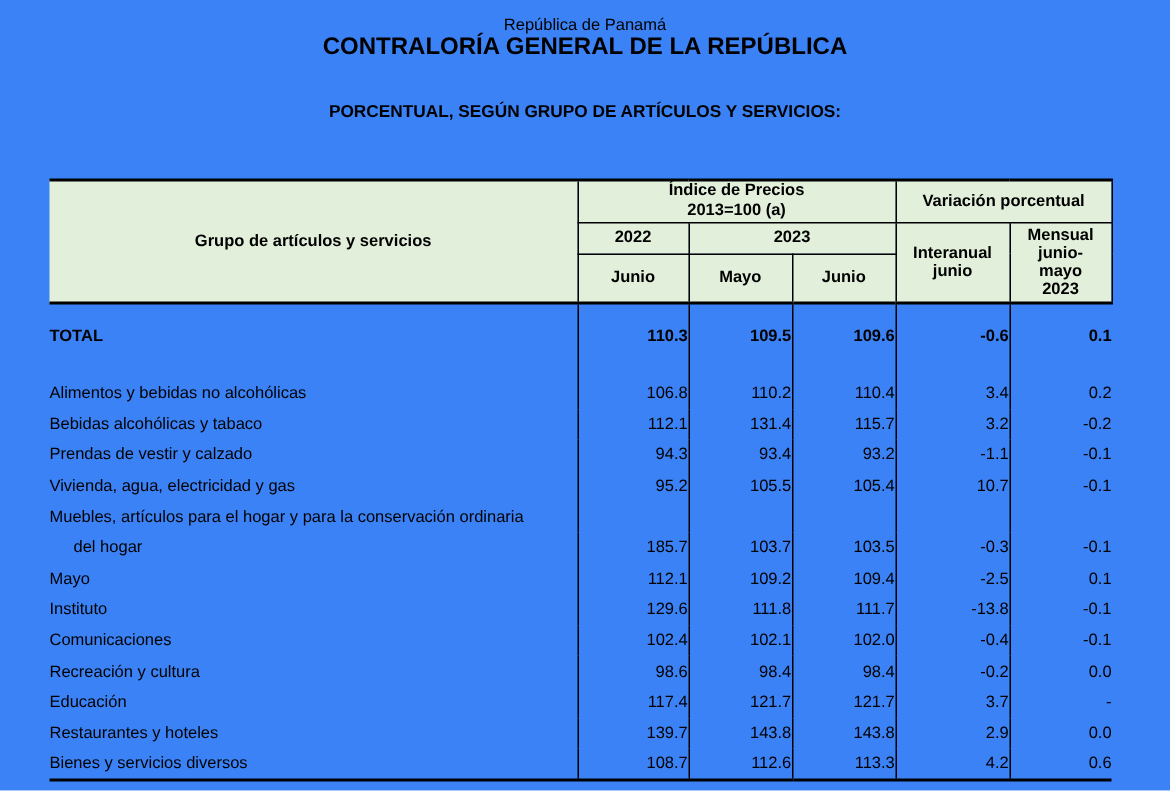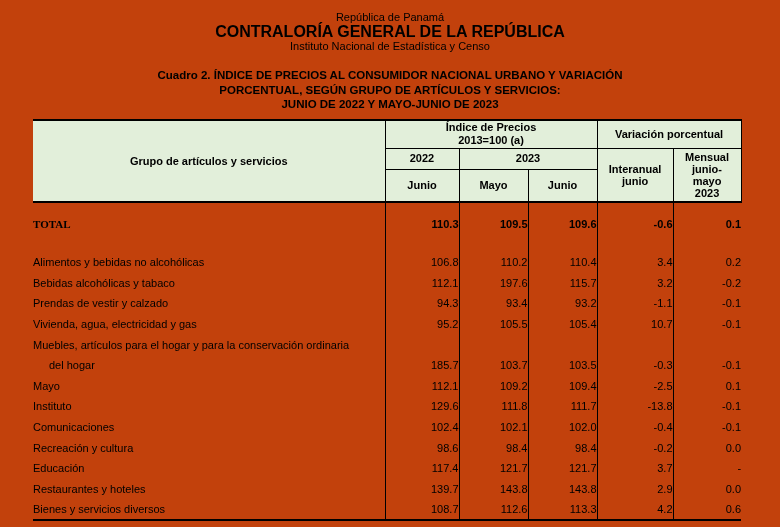--- a/index.html
+++ b/index.html
@@ -1,20 +1,20 @@
 <!DOCTYPE html>
 <html><head>
 <meta charset="utf-8">
 <style>
   html, body { margin: 0; padding: 0; background: #ffffff; }
   .page {
     position: relative;
     width: 780px;
     height: 527px;
-    background: #c2410c;
+    background: #3b82f6;
     color: #000000;
     font-family: "Liberation Sans", sans-serif;
     overflow: hidden;
   }
   
   .org-header {
     position: absolute;
     top: 10px;
     left: 0;
     width: 100%;
@@ -67,38 +67,35 @@
   .b-l  { border-left: 1px solid #000; }
 
   tbody tr { height: 20.6px; }
   tbody tr.r-total { height: 42px; }
   tbody tr.r-spacer { height: 8px; }
   tbody tr.r-total td { font-weight: bold; }
   tbody tr:last-child td { border-bottom: 2.5px solid #000; margin-left: 31px; }
 
   td.td-label { text-align: left; padding-left: 5px; }
   td.td-label.indent { padding-left: 16px; }
-  td.total-label { padding-left: 122px; font-family: Liberation Serif, serif; }
+  td.total-label { padding-left: 122px; }
   td.num { text-align: right; padding-right: 5px; }
 </style>
 </head>
 <body>
 
 <div class="page">
 
   <div class="org-header">
     <div class="org-line1">República de Panamá</div>
     <div class="org-line2">CONTRALORÍA GENERAL DE LA REPÚBLICA</div>
-    <div class="org-line3">Instituto Nacional de Estadística y Censo</div>
   </div>
 
   <div class="title-block">
-    <div>Cuadro 2. ÍNDICE DE PRECIOS AL CONSUMIDOR NACIONAL URBANO Y VARIACIÓN</div>
     <div>PORCENTUAL, SEGÚN GRUPO DE ARTÍCULOS Y SERVICIOS:</div>
-    <div>JUNIO DE 2022 Y MAYO-JUNIO DE 2023</div>
   </div>
 
   <table class="cpi">
     <colgroup>
       <col style="width:352px">
       <col style="width:74px">
       <col style="width:69px">
       <col style="width:69px">
       <col style="width:76px">
       <col style="width:68px">
@@ -147,21 +144,21 @@
       <td class="td-label">Alimentos y bebidas no alcohólicas</td>
       <td class="num b-l">106.8</td>
       <td class="num b-l">110.2</td>
       <td class="num b-l">110.4</td>
       <td class="num b-l">3.4</td>
       <td class="num b-l">0.2</td>
     </tr>
         <tr>
       <td class="td-label">Bebidas alcohólicas y tabaco</td>
       <td class="num b-l">112.1</td>
-      <td class="num b-l">197.6</td>
+      <td class="num b-l">131.4</td>
       <td class="num b-l">115.7</td>
       <td class="num b-l">3.2</td>
       <td class="num b-l">-0.2</td>
     </tr>
         <tr>
       <td class="td-label">Prendas de vestir y calzado</td>
       <td class="num b-l">94.3</td>
       <td class="num b-l">93.4</td>
       <td class="num b-l">93.2</td>
       <td class="num b-l">-1.1</td>

